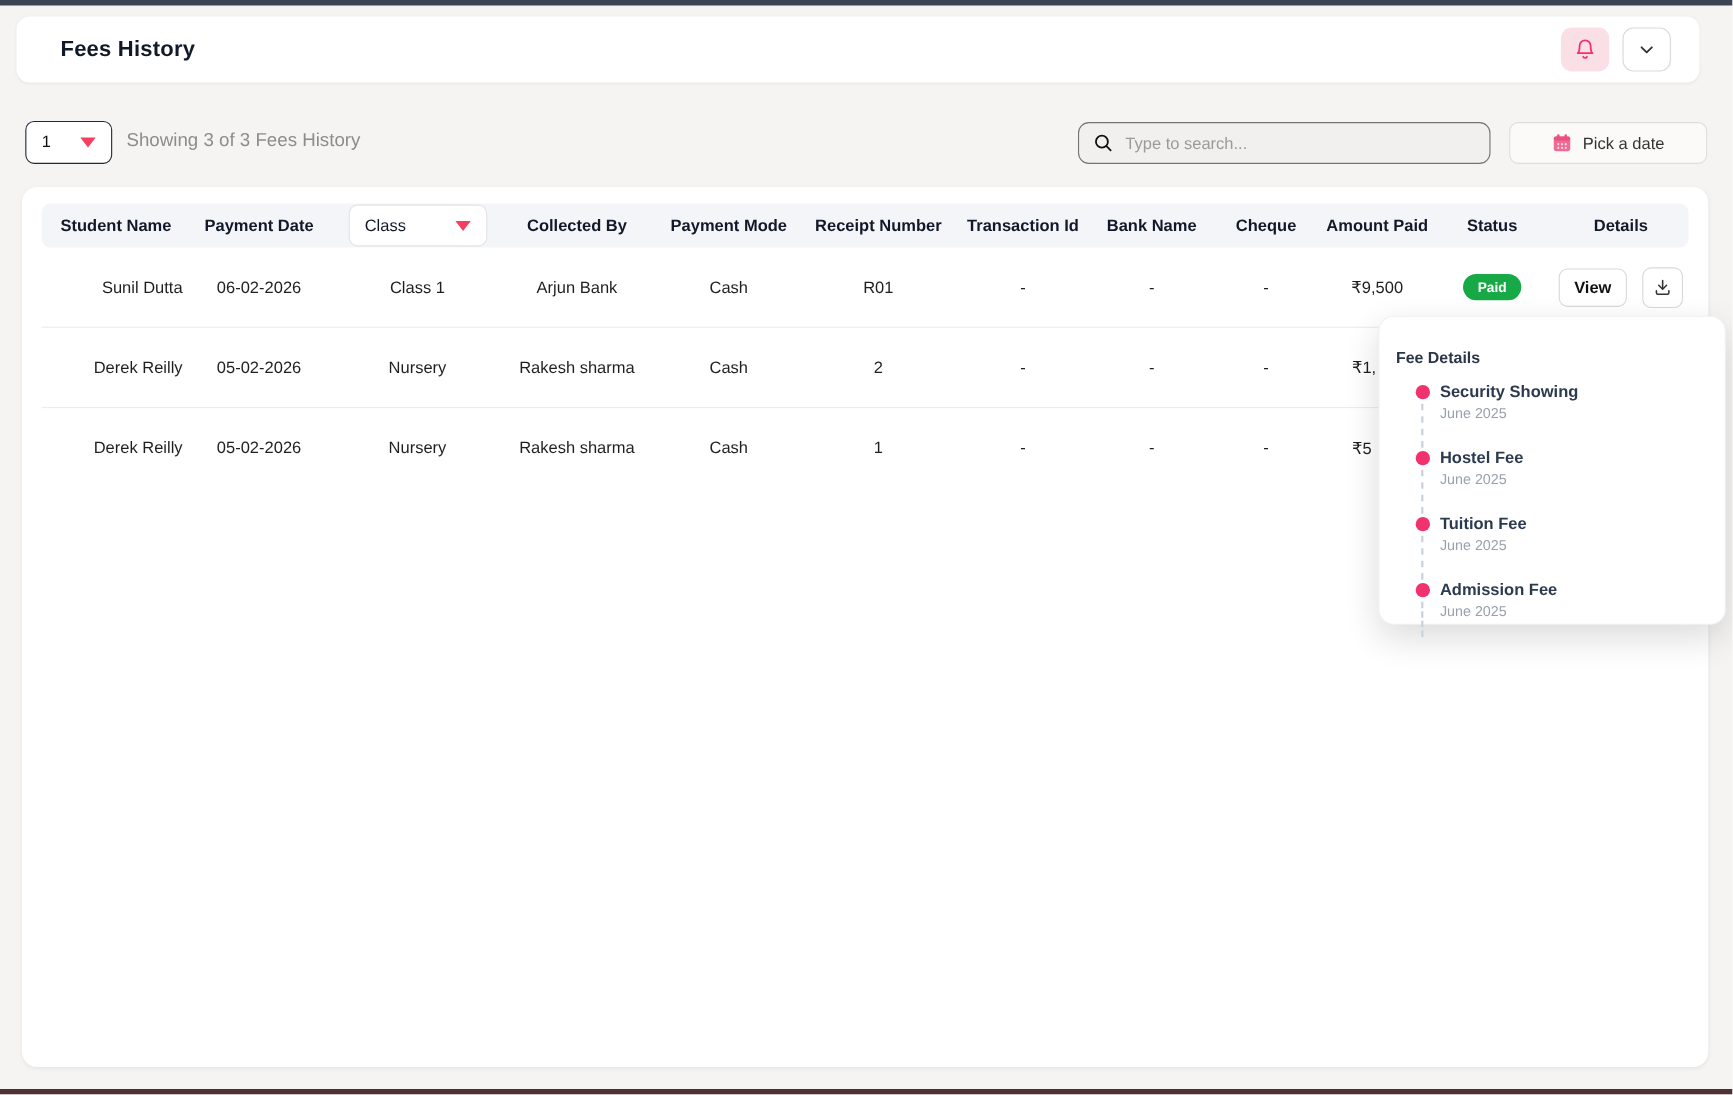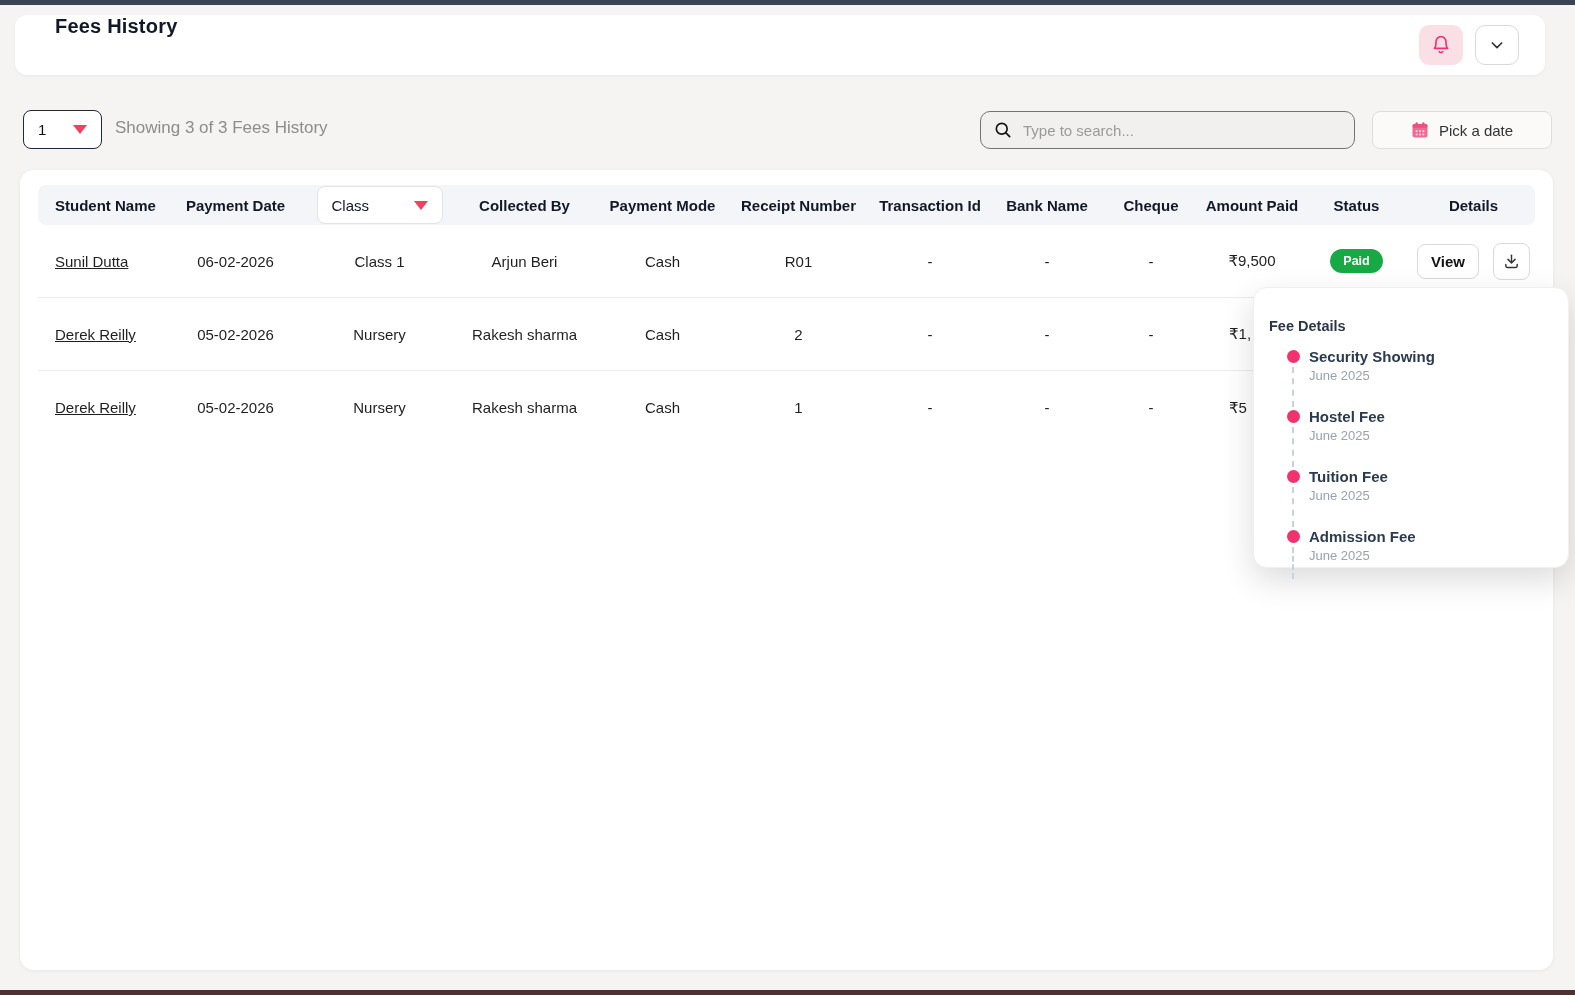--- a/index.html
+++ b/index.html
@@ -12,21 +12,21 @@
     color:#1f1f1f;
   }
   .top-edge { position:absolute; top:0; left:0; width:1575px; height:5px; background:#3b4453; }
   .bottom-edge { position:absolute; bottom:0; left:0; width:1575px; height:5px; background:#4e3133; }
 
   
   .header-card {
     position:absolute; left:15px; top:15px; width:1530px; height:60px;
     background:#ffffff; border-radius:12px;
     box-shadow:0 1px 3px rgba(0,0,0,0.05);
-    display:flex; justify-content:space-between;
+    display:flex; align-items:center; justify-content:space-between;
     padding:0 26px 0 40px;
   }
   .page-title { font-size:20px; font-weight:700; color:#111827; letter-spacing:.2px; }
   .header-actions { display:flex; align-items:center; gap:12px; }
   .bell-btn {
     width:44px; height:40px; border:none; border-radius:10px;
     background:#fbdfe7; display:flex; align-items:center; justify-content:center;
     cursor:pointer;
   }
   .chev-btn {
@@ -86,21 +86,21 @@
     border:1px solid #e3e3e6; border-radius:8px;
     display:flex; align-items:center; justify-content:space-between;
     padding:0 14px; cursor:pointer; font-weight:400;
   }
   .trow {
     margin:0 18px; height:73px; font-size:15px; color:#1f1f1f;
     border-bottom:1px solid #ececec;
   }
   .trow.last { border-bottom:none; }
   .td { text-align:center; }
-  .td.first { text-align:left; padding-left:17px;text-decoration:underline; }
+  .td.first { text-align:right; padding-left:17px; }
   .td.amt-clip { text-align:left; padding-left:28px; }
   .badge-paid {
     display:inline-block; background:#17a945; color:#ffffff;
     font-size:12.5px; font-weight:700; padding:5px 13px; border-radius:999px;
   }
   .details-cell { display:flex; align-items:center; justify-content:center; gap:14px; }
   .view-btn {
     background:#ffffff; border:1px solid #d9d9d9; border-radius:8px;
     padding:8px 13px; font-size:15px; font-weight:700; color:#111;
     cursor:pointer; font-family:inherit;
@@ -220,21 +220,21 @@
     <div class="th">Cheque</div>
     <div class="th">Amount Paid</div>
     <div class="th">Status</div>
     <div class="th">Details</div>
   </div>
 
   <div class="tgrid trow">
     <div class="td first">Sunil Dutta</div>
     <div class="td">06-02-2026</div>
     <div class="td">Class 1</div>
-    <div class="td">Arjun Beri</div>
+    <div class="td">Arjun Bank</div>
     <div class="td">Cash</div>
     <div class="td">R01</div>
     <div class="td">-</div>
     <div class="td">-</div>
     <div class="td">-</div>
     <div class="td">₹9,500</div>
     <div class="td">
       <span class="badge-paid">Paid</span>
     </div>
     <div class="td details-cell">

